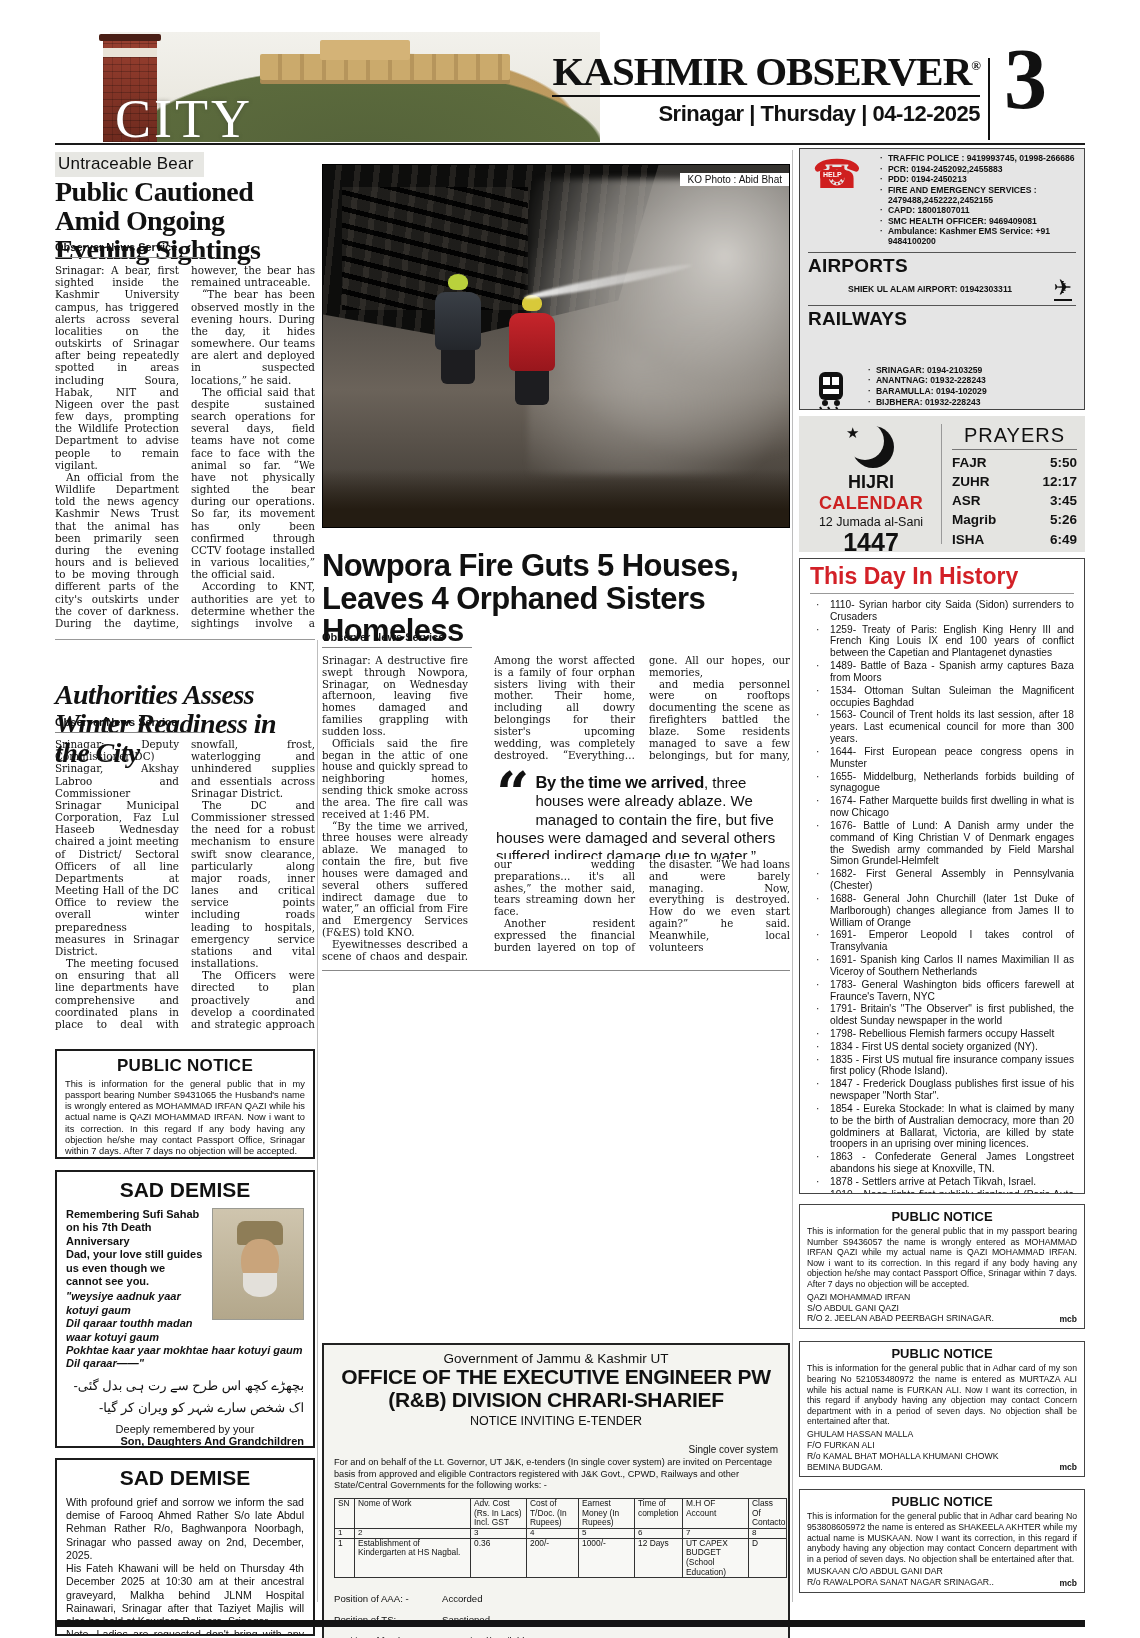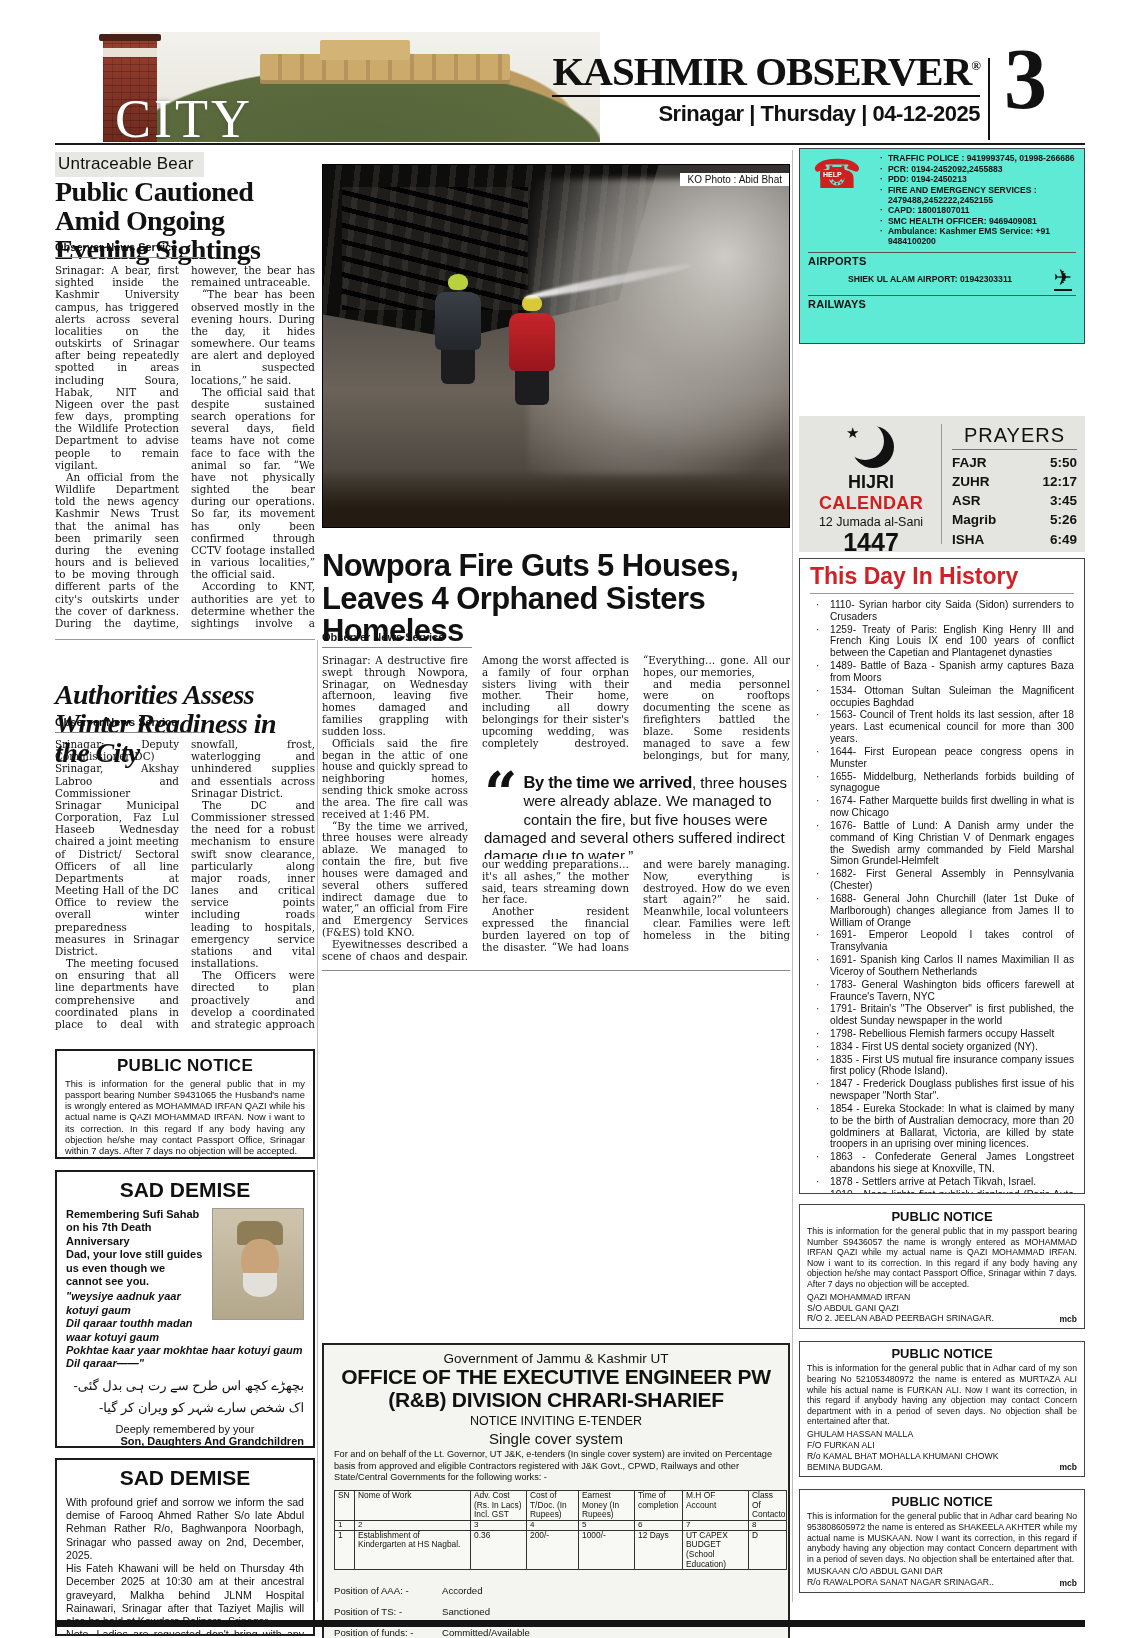--- a/index.html
+++ b/index.html
@@ -118,61 +118,61 @@
   .ff1 .torso{background:linear-gradient(#c6252b,#98161c);}
   .ff2{left:24%;top:30%;}
   .ff2 .helmet{background:#b9d13c;}
   .ff2 .torso{background:linear-gradient(#3a3f46,#23262b);}
   .photo-credit{position:absolute;top:8px;right:0;background:#fff;color:#111;
     font-size:10px;padding:1px 7px;}
   .fire-head{font-size:31px;font-weight:700;line-height:1.05;letter-spacing:-0.6px;margin:0;}
   .pos-fire-head{top:398px;}
   .pos-fire-byline{top:479px;}
   .pos-fire-body{top:503px;height:308px;}
-  .fire-body{display:grid;grid-template-columns:146px 1fr;column-gap:14px;overflow:hidden;}
+  .fire-body{display:grid;grid-template-columns:146px 1fr;column-gap:26px;overflow:hidden;}
   .fire-col1{font-family:"DejaVu Serif",serif;font-size:10.2px;line-height:1.16;text-align:justify;overflow:hidden;height:308px;}
   .fire-col1 p{margin:0;} .fire-col1 p+p{text-indent:10px;}
   .fire-upper,.fire-lower{column-count:2;column-gap:14px;font-family:"DejaVu Serif",serif;
     font-size:10.2px;line-height:1.16;text-align:justify;overflow:hidden;}
   .fire-upper{height:112px;} .fire-lower{height:104px;}
   .fire-upper p,.fire-lower p{margin:0;} .fire-upper p+p,.fire-lower p+p{text-indent:10px;}
   .pull-quote{position:relative;padding:6px 2px 0 2px;height:86px;overflow:hidden;}
   .quote-mark{float:left;font-family:"DejaVu Serif",serif;font-weight:700;font-size:58px;
     line-height:.55;margin:6px 6px 0 0;}
   .pq-lead{font-weight:700;font-size:16.5px;letter-spacing:-0.3px;}
   .pq-rest{font-size:15px;line-height:1.22;}
   .pos-mid-rule{top:818px;border-top:1px solid #888;}
   
   .pos-tender{top:827px;height:624px;}
   .tender-box{border:2px solid #222;background:#f4f4f0;padding:6px 10px 30px;box-sizing:border-box;
     overflow:hidden;position:relative;}
   .t-govt{text-align:center;font-size:13.5px;}
   .t-office{text-align:center;font-size:21px;font-weight:700;line-height:1.08;letter-spacing:-0.3px;}
   .t-nit{text-align:center;font-size:12.5px;margin-top:3px;}
-  .t-cover{text-align:center;font-size:15px;margin-top:2px;}
+  .t-cover{text-align:right;font-size:10px;margin-top:16px;}
   .t-intro{font-size:9.2px;line-height:1.22;margin-top:2px;}
   table.work{width:100%;border-collapse:collapse;table-layout:fixed;margin-top:7px;font-size:8.4px;background:#f8f8f5;}
   table.work th,table.work td{border:1px solid #333;padding:0 3px;vertical-align:top;text-align:left;
     font-weight:400;line-height:1.15;overflow:hidden;}
   tr.numrow td{line-height:1.1;font-size:8px;}
   .positions{margin-top:7px;font-size:9.6px;line-height:1.35;}
   .pos-row .pos-label{display:inline-block;width:108px;margin-top:8px;}
   
-  .emg-box{position:absolute;top:0;left:0;right:0;height:196px;border:1px solid #444;
-    padding:5px 8px;box-sizing:border-box;overflow:hidden;background:#5eead4;}
+  .emg-box{position:absolute;top:0;left:0;right:0;height:262px;border:1px solid #444;
+    padding:5px 8px;box-sizing:border-box;overflow:hidden;background:#e5e5e5;}
   .emg-top{display:flex;align-items:flex-start;}
   .phone-icon{width:58px;position:relative;flex:none;text-align:center;}
   .phone-glyph{font-size:40px;line-height:1;color:#cf1f1f;}
   .help-chip{position:absolute;left:12px;top:16px;background:#cf1f1f;color:#fff;
     font-size:7px;font-weight:700;padding:1px 3px;border-radius:2px;}
   ul.tight{list-style:none;margin:0;padding:0;font-size:8.6px;font-weight:700;line-height:1.12;}
   ul.tight li{padding-left:22px;text-indent:-8px;margin:0 0 1px 0;}
   ul.tight li:before{content:"·";margin-right:5px;}
   .emg-rule{border-top:1px solid #555;margin:4px 0 2px;}
-  .emg-h{font-size:11px;font-weight:700;letter-spacing:.2px;}
+  .emg-h{font-size:19px;font-weight:700;letter-spacing:.2px;}
   .airport-row{display:flex;align-items:center;justify-content:space-between;padding:0 4px 0 40px;}
   .airport-line{font-size:8.6px;font-weight:700;}
   .plane-icon{font-size:22px;line-height:1;border-bottom:2px solid #111;}
   .rail-row{display:flex;align-items:flex-start;margin-top:36px;}
   .rail-icon{flex:none;width:46px;padding-top:4px;text-align:center;}
   .prayer-box{position:absolute;top:268px;left:0;right:0;height:136px;background:#e4e4e1;
     display:flex;padding:8px 8px;box-sizing:border-box;}
   .hijri-half{width:50%;text-align:center;border-right:1px solid #999;padding-right:6px;box-sizing:border-box;}
   .crescent-icon{position:relative;width:46px;height:46px;margin:0 auto;}
   .crescent-icon:before{content:"";position:absolute;left:4px;top:2px;width:42px;height:42px;

